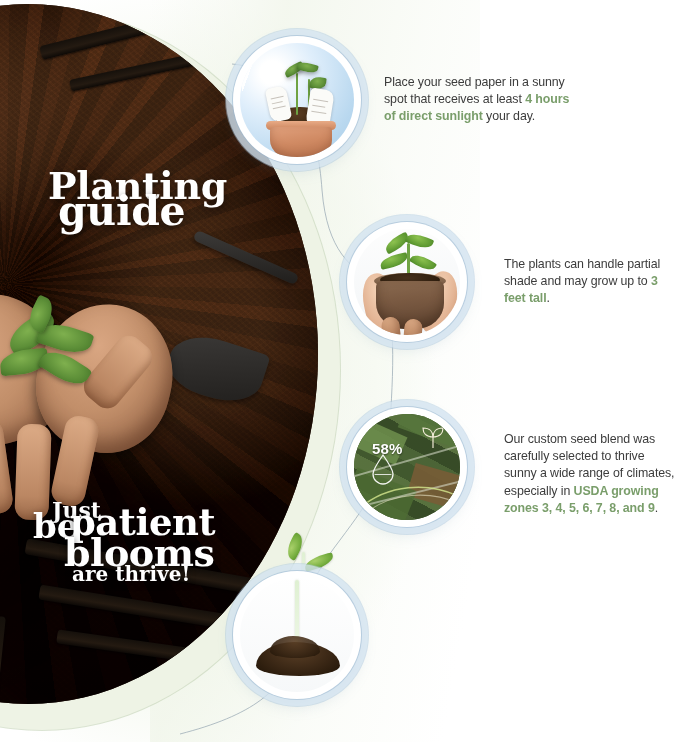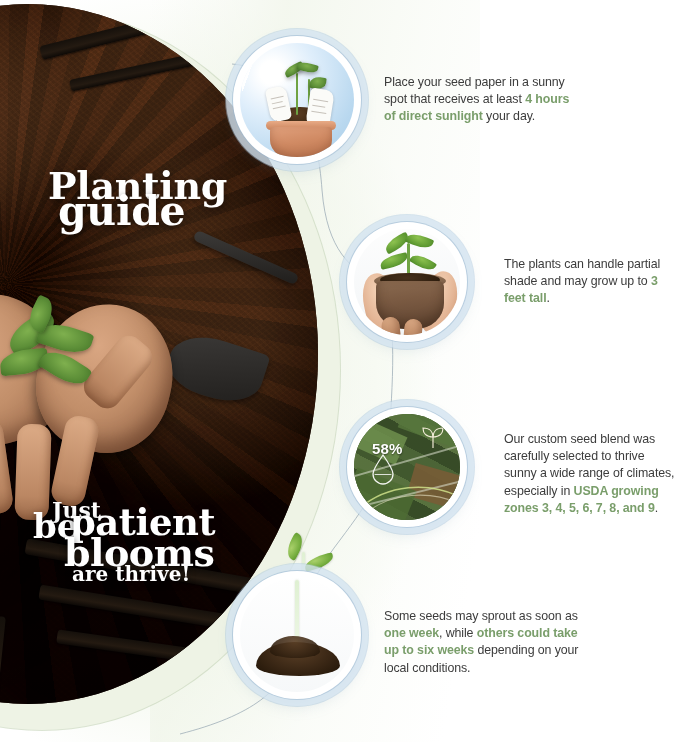--- a/index.html
+++ b/index.html
@@ -353,15 +353,14 @@
       <div class="n4bg"></div>
       <div class="sprout-stem" style="left:55px; top:2px; width:4px; height:74px;"></div>
       <div class="dirt4" style="left:16px; top:64px; width:84px; height:34px;"></div>
       <div class="dirt4" style="left:30px; top:58px; width:50px; height:22px; opacity:.9;"></div>
     </div>
   </div>
 
   <div class="copy c1"><span>Place your seed paper in a sunny spot that receives at least </span><b>4 hours of direct sunlight</b><span> your day.</span></div>
   <div class="copy c2"><span>The plants can handle partial shade and may grow up to </span><b>3 feet tall</b><span>.</span></div>
   <div class="copy c3"><span>Our custom seed blend was carefully selected to thrive sunny a wide range of climates, especially in </span><b>USDA growing zones 3, 4, 5, 6, 7, 8, and 9</b><span>.</span></div>
-  <div class="copy c4"><span>Some seeds may sprout as soon as </span><b>one week</b><span>, while </span><b>others could take up to six weeks</b><span> depending on your local conditions.</span></div>
 
 </div>
 
 </body></html>

